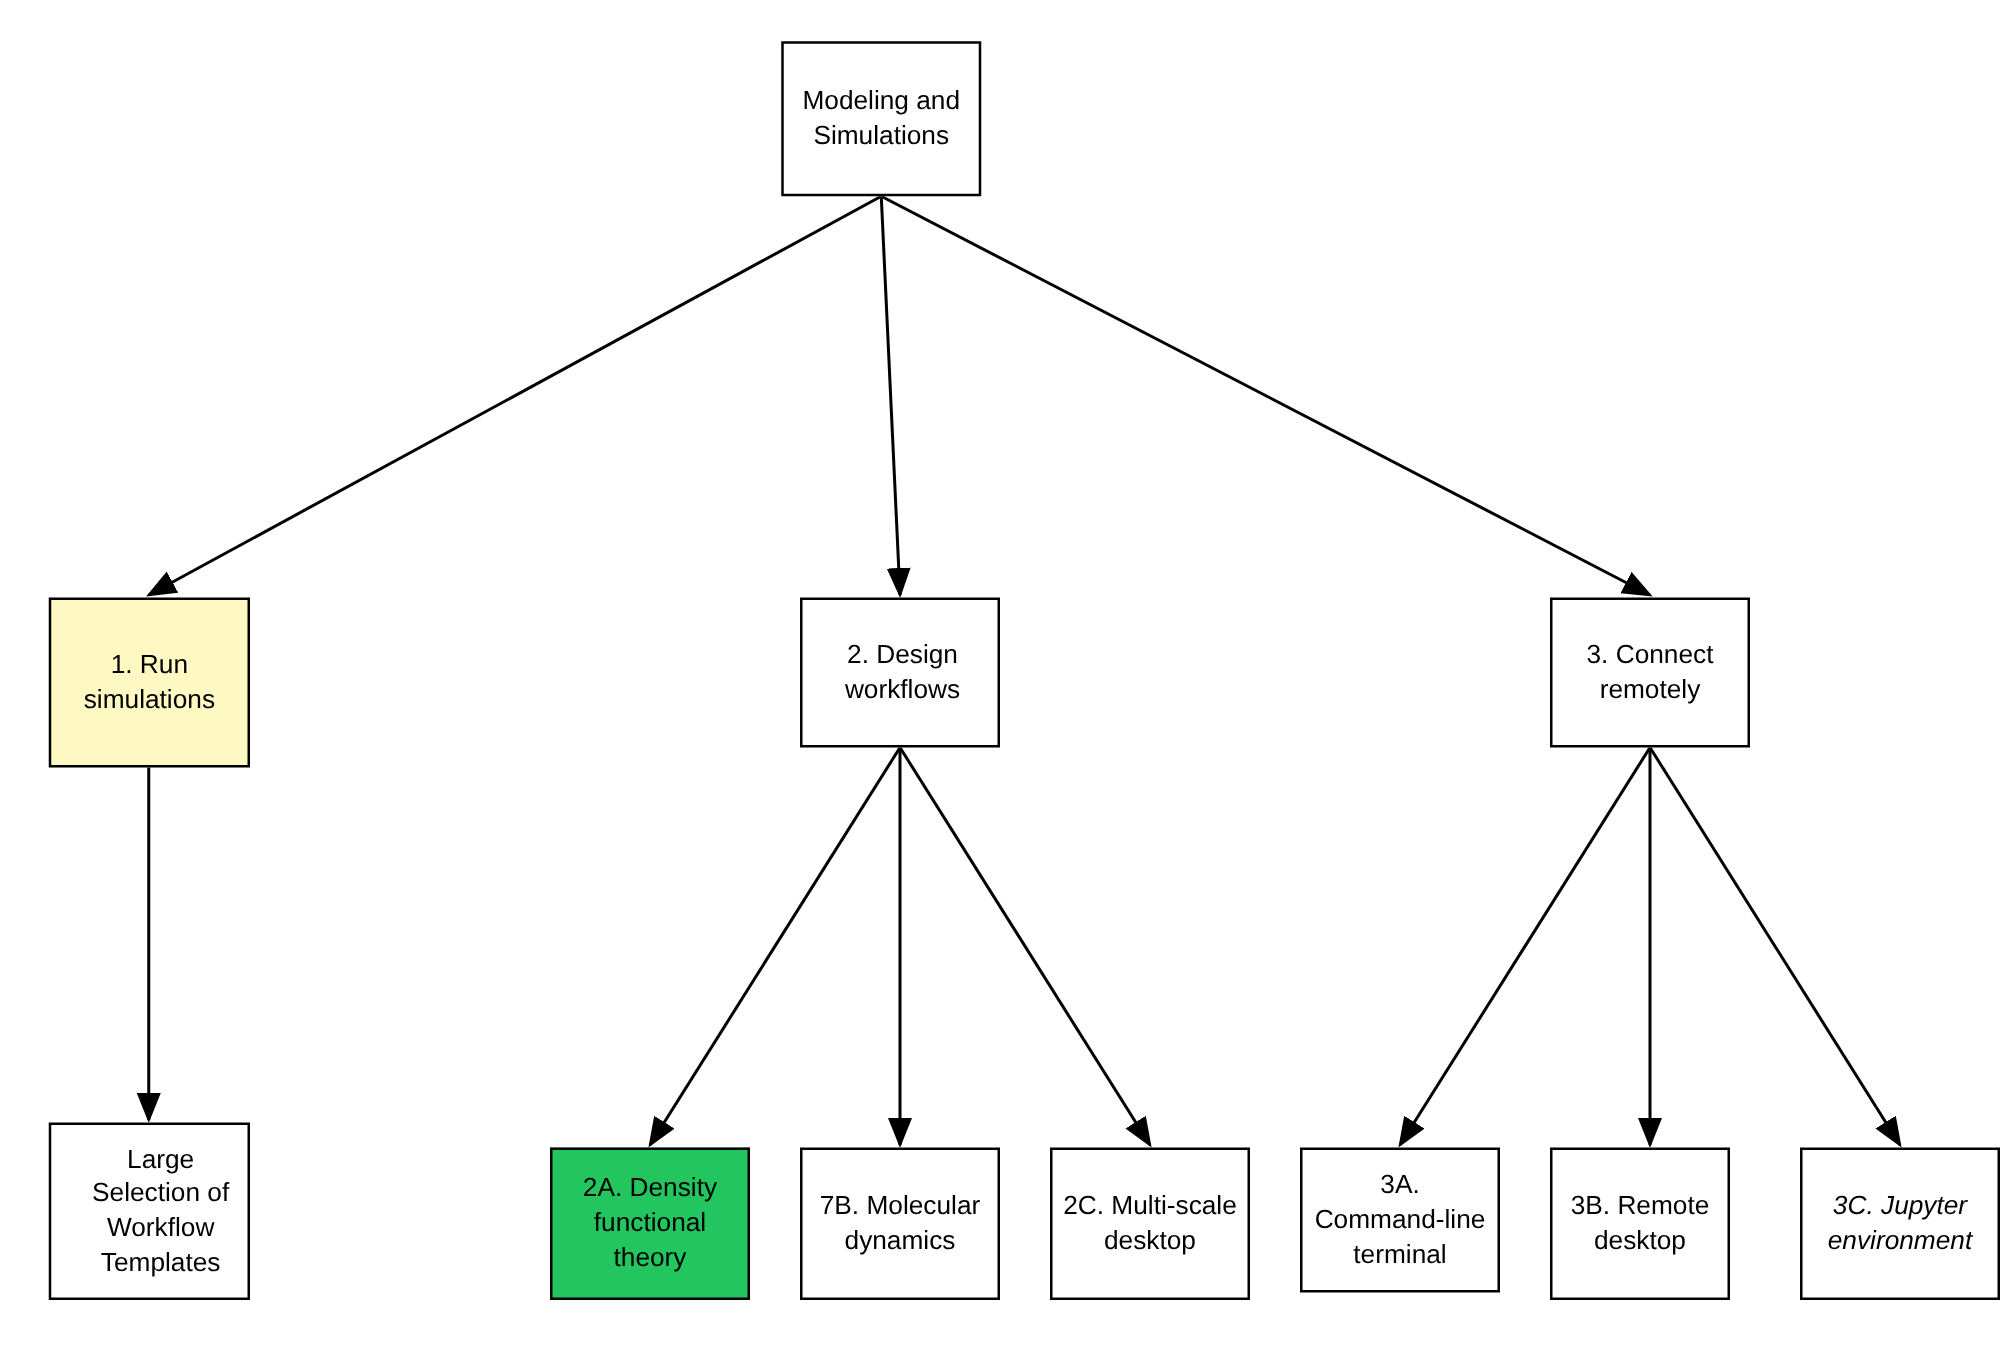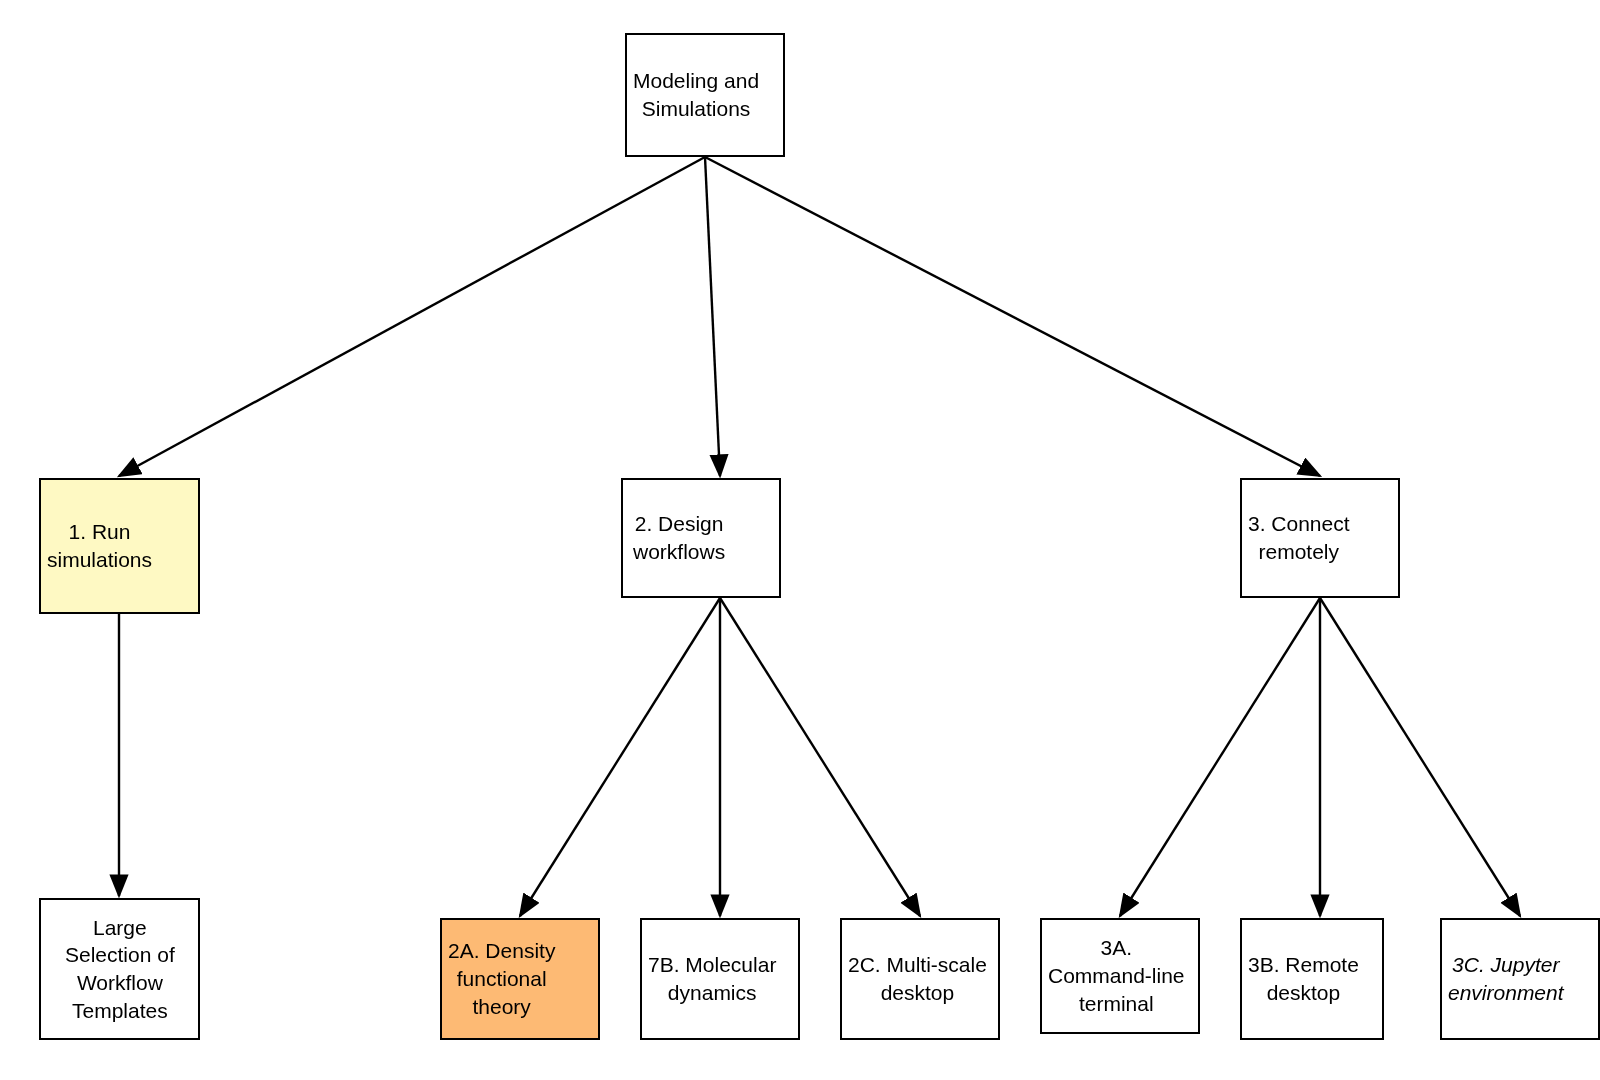--- a/index.html
+++ b/index.html
@@ -24,21 +24,21 @@
     width: 1600px;
     height: 1080px;
   }
   .node {
     position: absolute;
     box-sizing: border-box;
     background: #ffffff;
     border: 2px solid #000000;
     display: flex;
     align-items: center;
-    justify-content: flex-start;
+    justify-content: center;
     text-align: center;
     color: #000000;
     font-size: 21px;
     line-height: 1.32;
     z-index: 2;
     padding: 2px 6px;
   }
   .node-label {
     display: block;
     white-space: pre-line;
@@ -71,35 +71,35 @@
 
   <div id="nodes-group">
       <div class="node" style="left: 625px; top: 33px; width: 160px; height: 124px; background: rgb(255, 255, 255); border-color: rgb(0, 0, 0); color: rgb(0, 0, 0);">
         <span class="node-label">Modeling and
 Simulations</span>
       </div>
       <div class="node" style="left: 39px; top: 478px; width: 161px; height: 136px; background: #fef9c3; border-color: rgb(0, 0, 0); color: rgb(0, 0, 0);">
         <span class="node-label">1. Run
 simulations</span>
       </div>
-      <div class="node" style="left: 621px; top: 478px; width: 160px; height: 120px; background: rgb(255, 255, 255); border-color: rgb(0, 0, 0); color: rgb(0, 0, 0); padding-left: 10px;">
+      <div class="node" style="left: 640px; top: 478px; width: 160px; height: 120px; background: rgb(255, 255, 255); border-color: rgb(0, 0, 0); color: rgb(0, 0, 0); padding-left: 10px;">
         <span class="node-label">2. Design
 workflows</span>
       </div>
       <div class="node" style="left: 1240px; top: 478px; width: 160px; height: 120px; background: rgb(255, 255, 255); border-color: rgb(0, 0, 0); color: rgb(0, 0, 0);">
         <span class="node-label">3. Connect
 remotely</span>
       </div>
       <div class="node" style="left: 39px; top: 898px; width: 161px; height: 142px; background: rgb(255, 255, 255); border-color: rgb(0, 0, 0); color: rgb(0, 0, 0); padding-left: 24px;">
         <span class="node-label">Large
 Selection of
 Workflow
 Templates</span>
       </div>
-      <div class="node" style="left: 440px; top: 918px; width: 160px; height: 122px; background: #fdba74; border-color: rgb(0, 0, 0); color: rgb(0, 0, 0);">
+      <div class="node" style="left: 440px; top: 918px; width: 160px; height: 122px; background: #22c55e; border-color: rgb(0, 0, 0); color: rgb(0, 0, 0);">
         <span class="node-label">2A. Density
 functional
 theory</span>
       </div>
       <div class="node" style="left: 640px; top: 918px; width: 160px; height: 122px; background: rgb(255, 255, 255); border-color: rgb(0, 0, 0); color: rgb(0, 0, 0);">
         <span class="node-label">7B. Molecular
 dynamics</span>
       </div>
       <div class="node" style="left: 840px; top: 918px; width: 160px; height: 122px; background: rgb(255, 255, 255); border-color: rgb(0, 0, 0); color: rgb(0, 0, 0);">
         <span class="node-label">2C. Multi-scale

